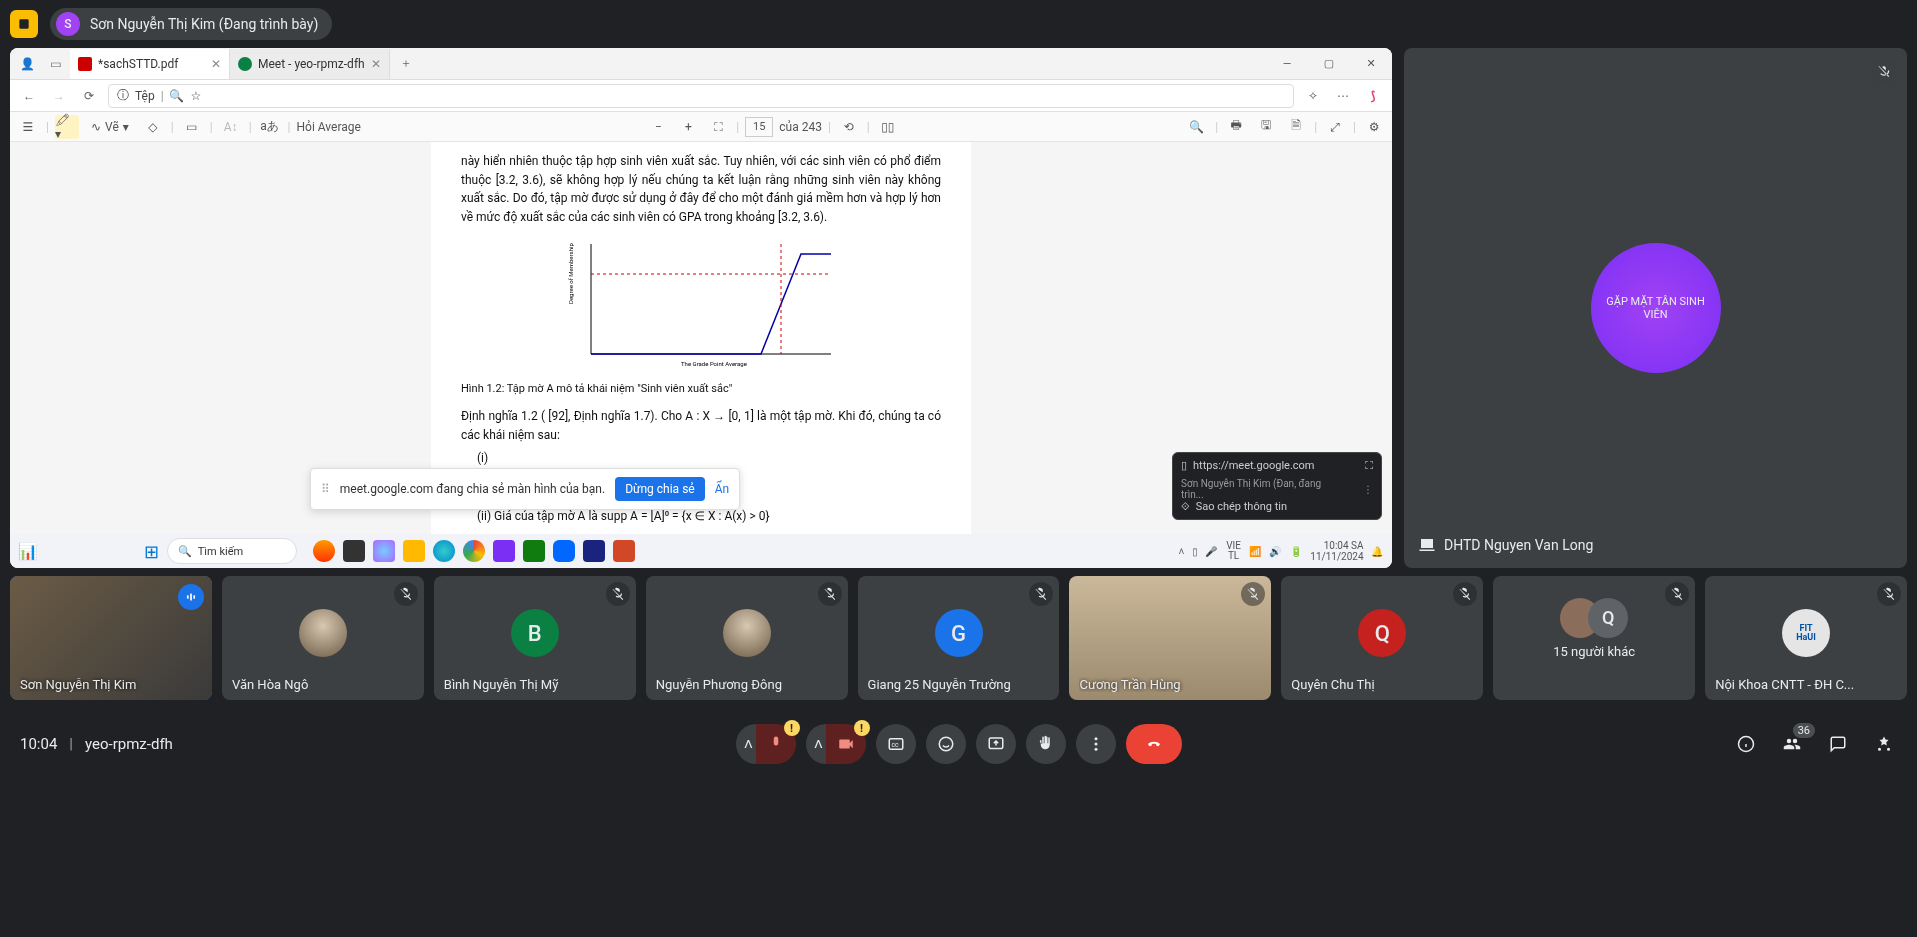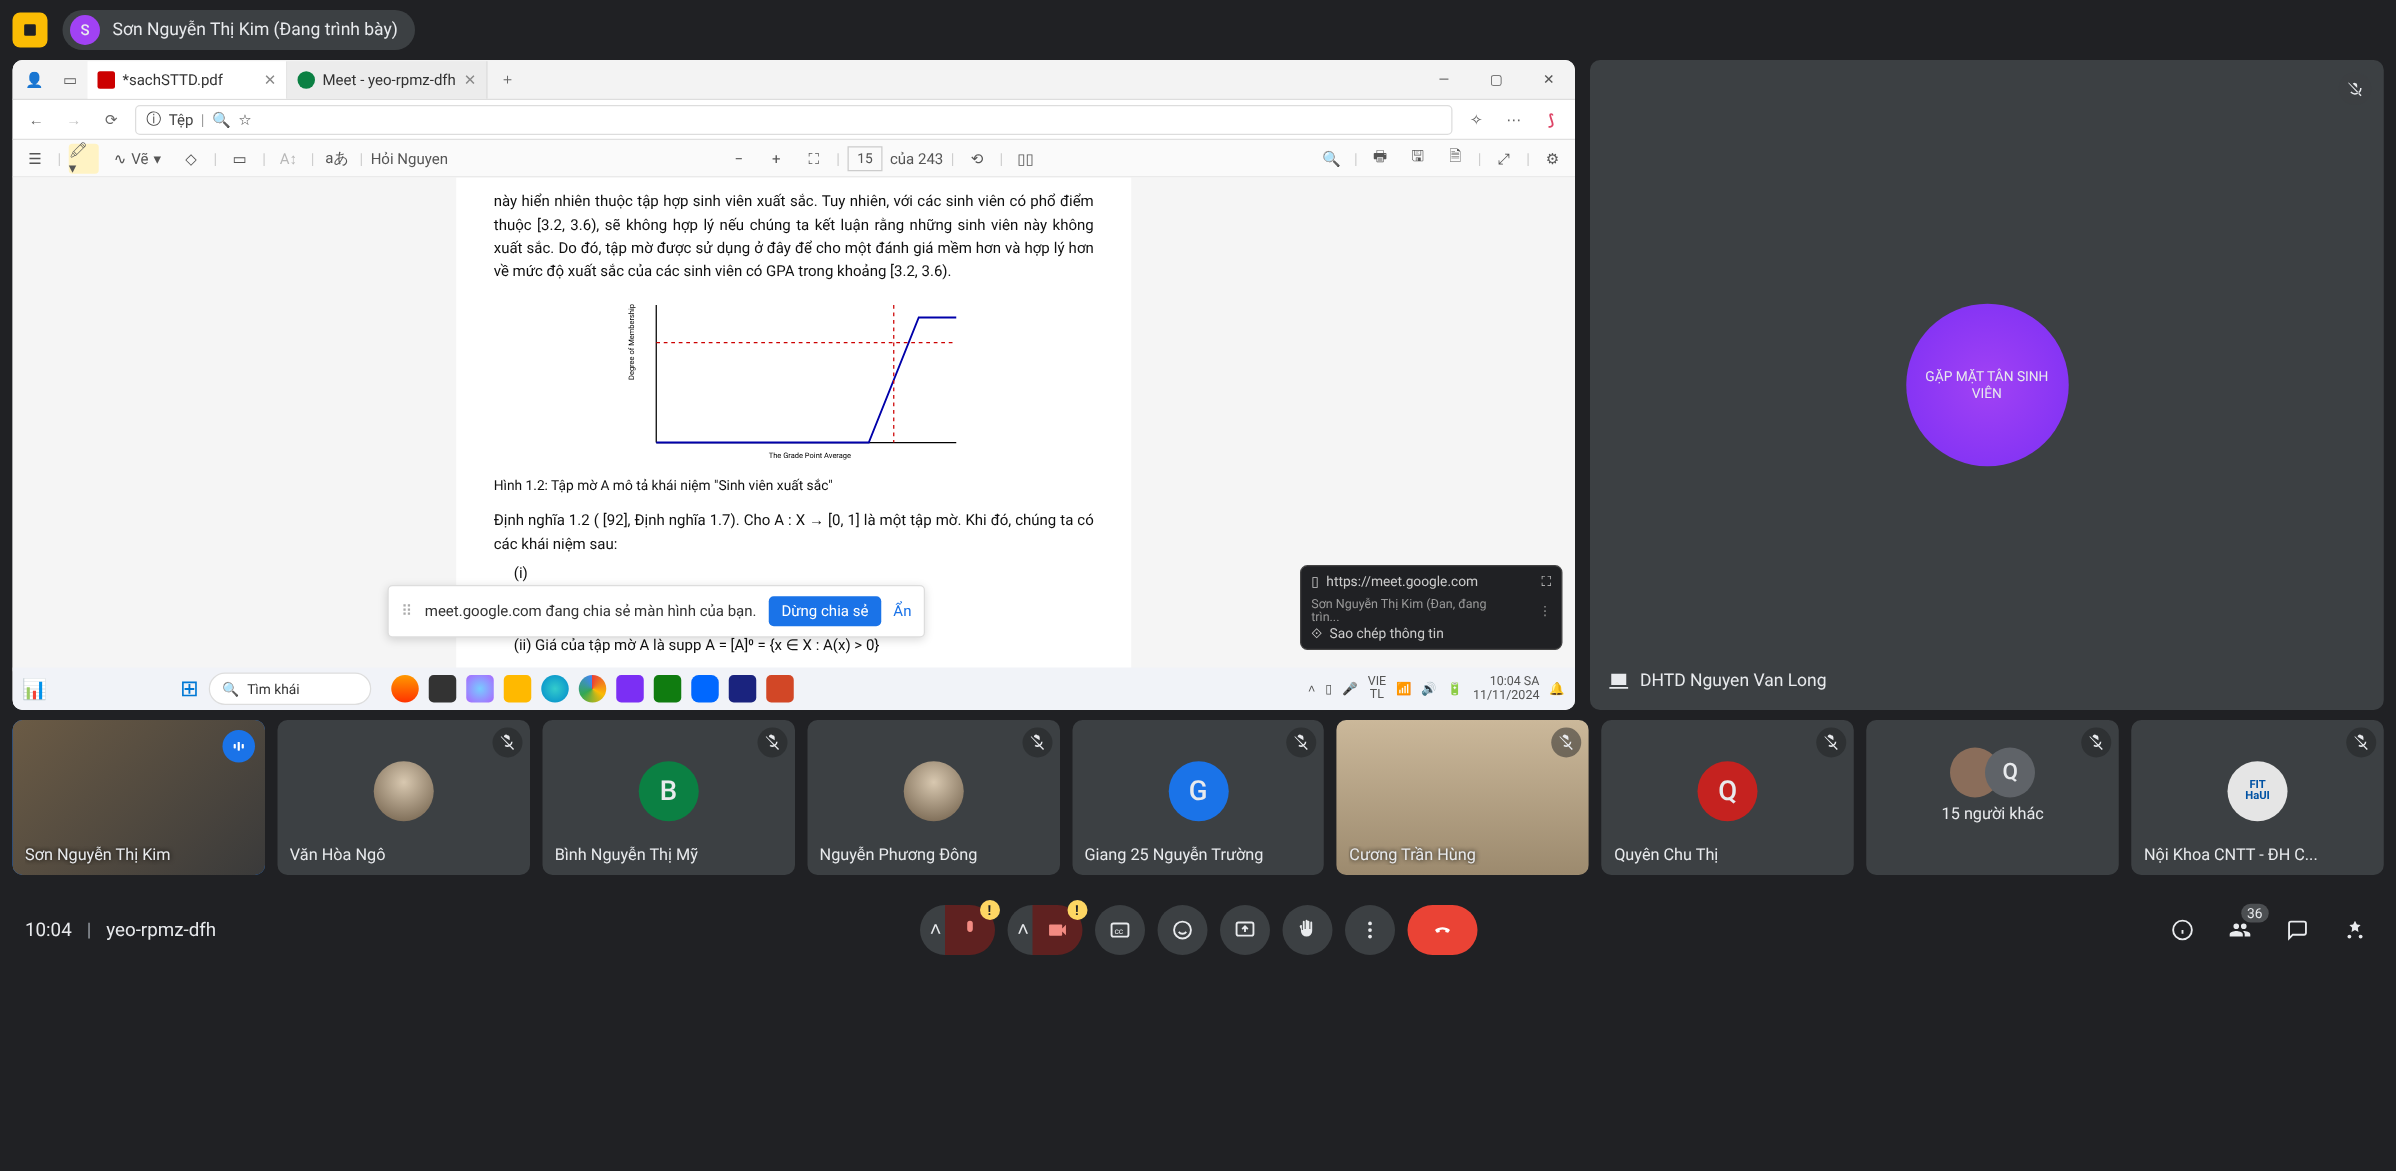--- a/index.html
+++ b/index.html
@@ -7,21 +7,21 @@
 
 
 .topbar { height:48px; display:flex; align-items:center; padding:0 10px; gap:12px; }
 .app-icon { width:28px; height:28px; background:#fbbc04; border-radius:6px; display:flex; align-items:center; justify-content:center; color:#202124; font-weight:700; }
 .presenter-pill { background:#3c4043; border-radius:999px; height:32px; display:flex; align-items:center; padding:0 14px 0 6px; gap:10px; font-size:14px; }
 .presenter-avatar { width:24px; height:24px; border-radius:50%; background:#a142f4; display:flex; align-items:center; justify-content:center; font-size:12px; font-weight:500; }
 
 
 .main { display:flex; gap:12px; padding:0 10px; height:520px; }
 .share-view { flex:1; background:#fff; border-radius:8px; overflow:hidden; position:relative; color:#000; }
-.pinned { width:635px; background:#3c4043; border-radius:8px; position:relative; display:flex; flex-direction:column; align-items:center; justify-content:center; }
+.pinned { width:503px; background:#3c4043; border-radius:8px; position:relative; display:flex; flex-direction:column; align-items:center; justify-content:center; }
 .pinned .mute { position:absolute; top:10px; right:10px; width:26px; height:26px; border-radius:50%; background:rgba(60,64,67,.6); display:flex; align-items:center; justify-content:center; }
 .pinned-avatar { width:130px; height:130px; border-radius:50%; background:radial-gradient(circle,#a142f4,#7b2ff4); display:flex; align-items:center; justify-content:center; font-size:11px; text-align:center; padding:10px; }
 .pinned-label { position:absolute; bottom:14px; left:14px; display:flex; align-items:center; gap:8px; font-size:14px; }
 
 
 .edge-top { height:32px; background:#f3f3f3; display:flex; align-items:center; border-bottom:1px solid #ddd; position:relative; }
 .win-icons { position:absolute; left:6px; display:flex; gap:4px; }
 .win-sq { width:24px; height:22px; display:flex; align-items:center; justify-content:center; color:#666; font-size:12px; }
 .tab { display:flex; align-items:center; height:30px; padding:0 8px; gap:6px; font-size:12px; color:#333; border-right:1px solid #ddd; background:#fff; margin-left:60px; min-width:160px; }
 .tab + .tab { margin-left:0; background:#ececec; }
@@ -157,21 +157,21 @@
       <div class="pdf-btn hl">🖍 ▾</div>
       <div class="pdf-btn ve">∿ <span>Vẽ</span> ▾</div>
       <div class="pdf-btn">◇</div>
       <span style="color:#ccc">|</span>
       <div class="pdf-btn">▭</div>
       <span style="color:#ccc">|</span>
       <div class="pdf-btn" style="opacity:.4">A↕</div>
       <span style="color:#ccc">|</span>
       <div class="pdf-btn">aあ</div>
       <span style="color:#ccc">|</span>
-      <span>Hỏi Nguyen</span>
+      <span>Hỏi Average</span>
       <div class="spacer"></div>
       <div class="pdf-btn">−</div>
       <div class="pdf-btn">+</div>
       <div class="pdf-btn">⛶</div>
       <span style="color:#ccc">|</span>
       <div class="page-box">15</div>
       <span>của 243</span>
       <span style="color:#ccc">|</span>
       <div class="pdf-btn">⟲</div>
       <span style="color:#ccc">|</span>
@@ -229,21 +229,21 @@
           <span>Sao chép thông tin</span>
         </div>
     </div>
 
     <div class="taskbar">
       <span style="font-size:16px">📊</span>
       <div style="width:90px"></div>
       <span style="color:#0078d4;font-size:18px">⊞</span>
       <div class="search">
         <span>🔍</span>
-          <span>Tìm khái</span>
+          <span>Tìm kiếm</span>
       </div>
       <div class="tb-icons">
         <span class="tb-ic" style="background:linear-gradient(#f90,#f30);border-radius:50%"></span>
         <span class="tb-ic" style="background:#333"></span>
         <span class="tb-ic" style="background:radial-gradient(#7cf,#a6f)"></span>
         <span class="tb-ic" style="background:#ffb900"></span>
         <span class="tb-ic" style="background:radial-gradient(#3cc,#08c);border-radius:50%"></span>
         <span class="tb-ic" style="background:conic-gradient(#ea4335,#fbbc04,#34a853,#4285f4);border-radius:50%"></span>
         <span class="tb-ic" style="background:#7b2ff4"></span>
         <span class="tb-ic" style="background:#107c10"></span>

